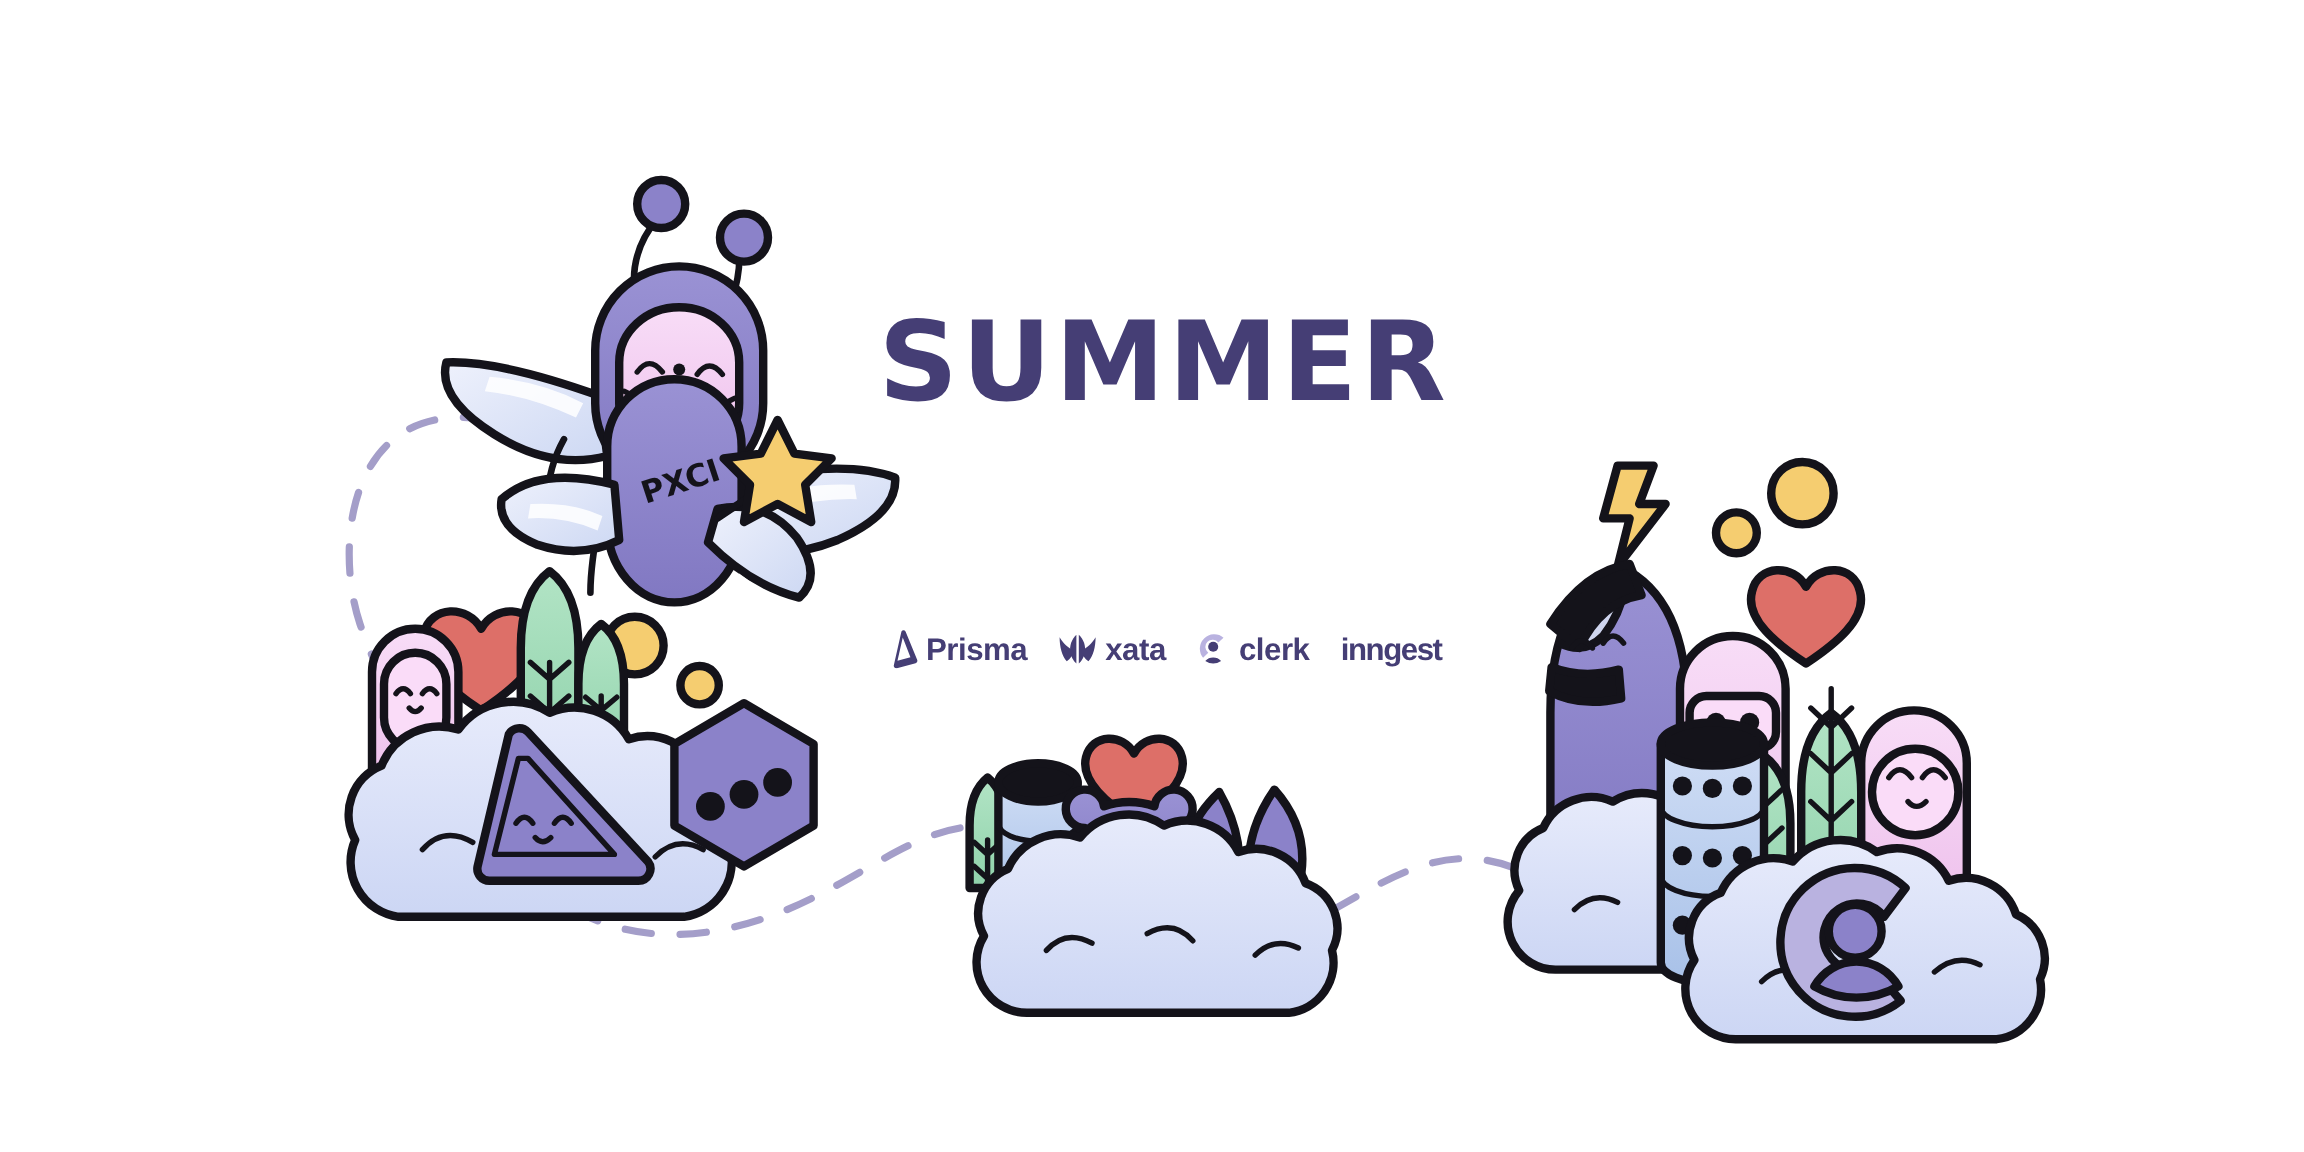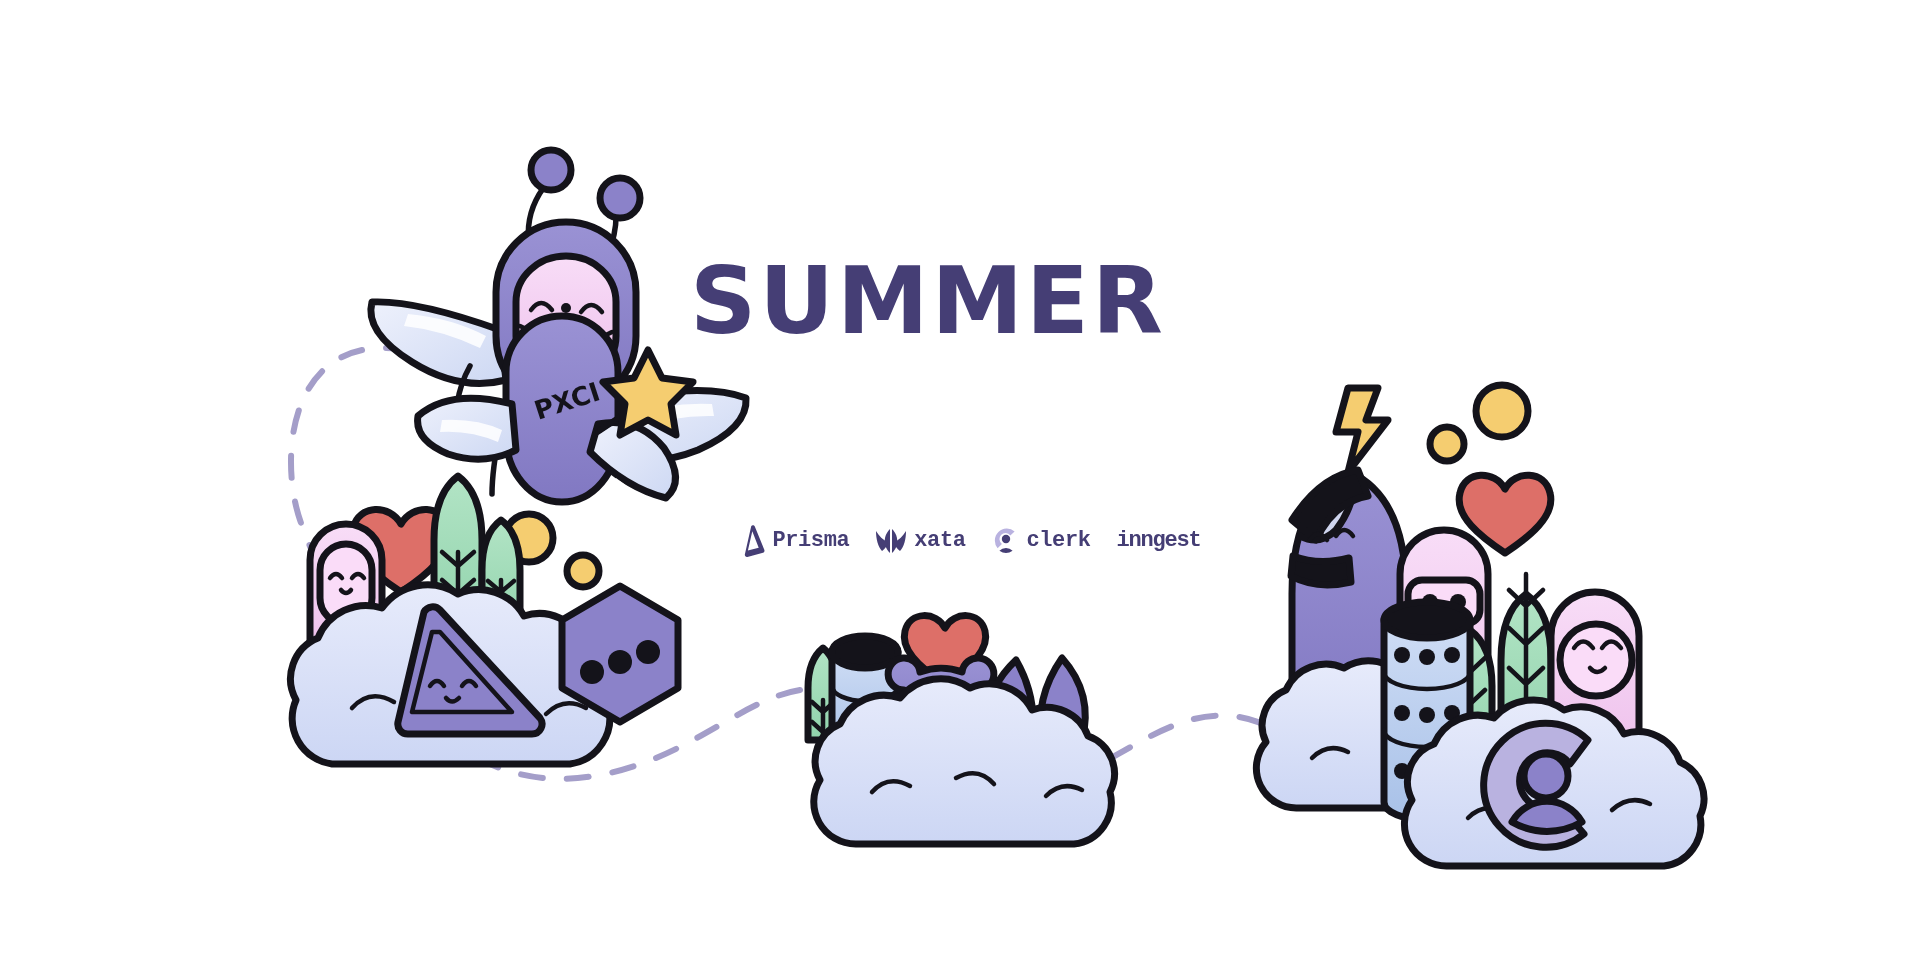--- a/index.html
+++ b/index.html
@@ -26,21 +26,21 @@
     inset: 0;
     width: 1920px;
     height: 960px;
     display: block;
   }
   .hero-text-layer {
     position: absolute;
     left: 690px;
     top: 258px;
     width: 560px;
-    text-align: left;
+    text-align: center;
     pointer-events: none;
   }
   .title-main {
     font-family: "DejaVu Sans", sans-serif;
     font-weight: 700;
     font-size: 92px;
     line-height: 0.96;
     letter-spacing: 3px;
     color: #453E75;
     margin: 0;
@@ -66,23 +66,23 @@
     justify-content: center;
     gap: 26px;
   }
   .sponsor {
     display: flex;
     align-items: center;
     gap: 7px;
     color: #453E75;
   }
   .sponsor-name {
-    font-family: Liberation Mono, monospace;
+    font-family: Liberation Sans, sans-serif;
     font-weight: 700;
-    font-size: 22px;
+    font-size: 26px;
     letter-spacing: -0.4px;
     color: #453E75;
     line-height: 1;
   }
   .sponsor-name.tight { letter-spacing: -1.2px; }
   .sponsor-mark { display: block; }
 </style>
 </head>
 <body>
 

